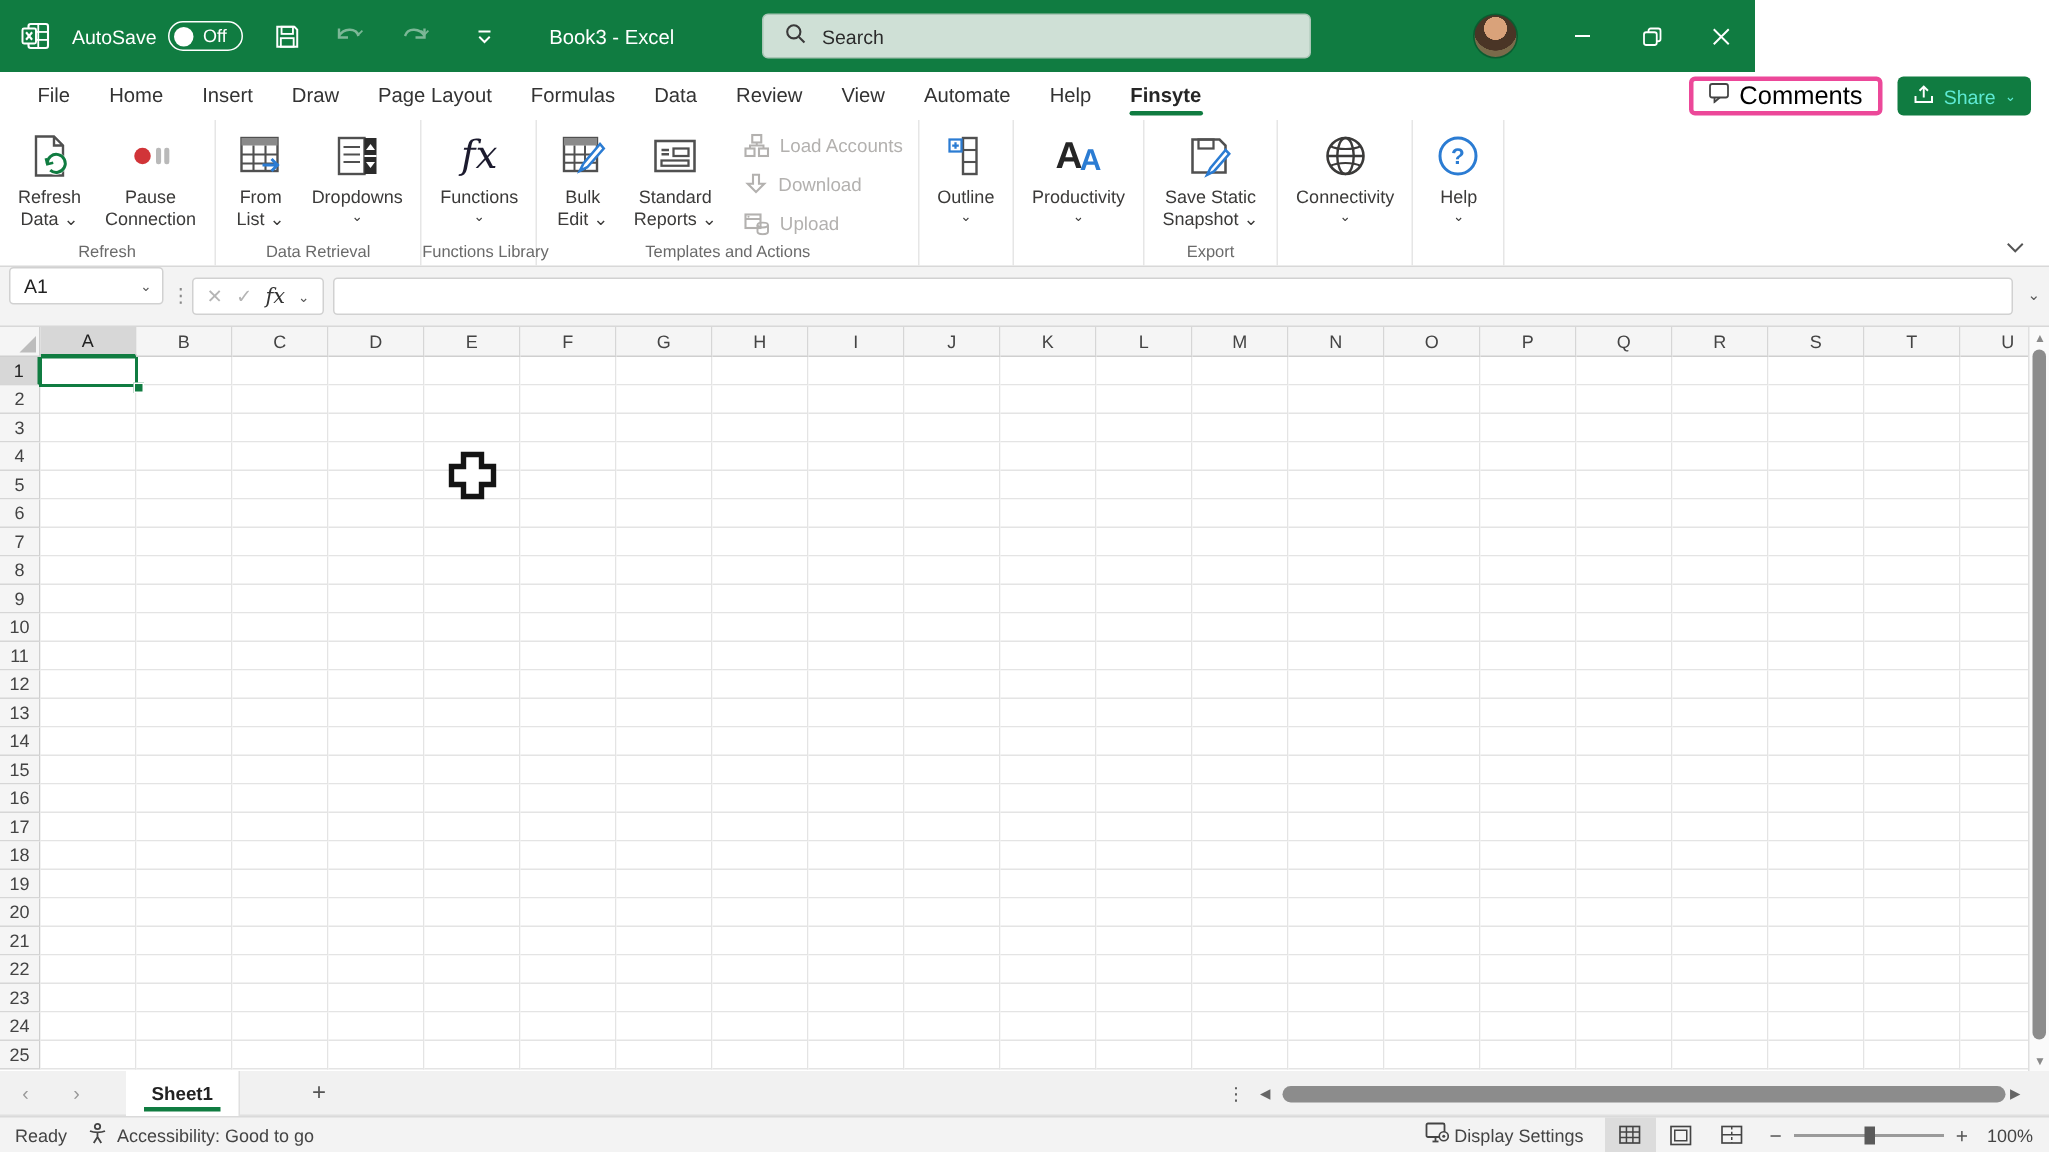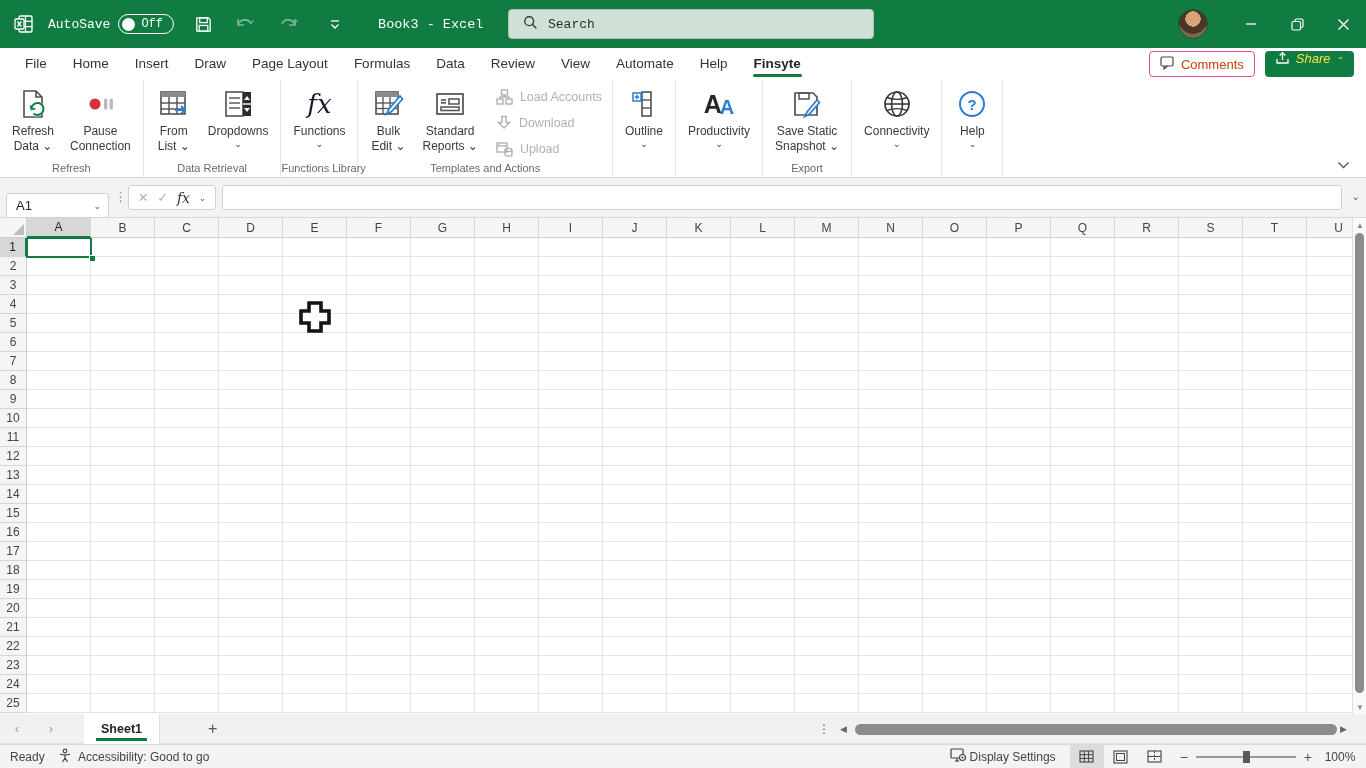--- a/index.html
+++ b/index.html
@@ -1,60 +1,60 @@
 <!DOCTYPE html>
 <html><head>
 <meta charset="utf-8">
 <style>
   * { margin:0; padding:0; box-sizing:border-box; }
   html,body { width:1366px; height:768px; overflow:hidden; }
   body { font-family:"Liberation Sans", sans-serif; position:relative; background:#fff; color:#333; }
 
   
-  .titlebar { position:absolute; top:0; left:0; width:1366px; height:48px; background:#107C41; display:flex; align-items:center; color:#fff;font-family:Liberation Mono, monospace; }
+  .titlebar { position:absolute; top:0; left:0; width:1170px; height:48px; background:#107C41; display:flex; align-items:center; color:#fff; }
   .tb-left { display:flex; align-items:center; gap:14px; padding-left:14px; flex:0 0 auto; }
   .app-icon { width:20px; height:20px; }
   .autosave { display:flex; align-items:center; gap:8px; font-size:13px; }
   .as-pill { display:flex; align-items:center; gap:6px; border:1px solid #fff; border-radius:12px; padding:2px 10px 2px 3px; font-size:12px; }
   .as-knob { width:13px; height:13px; border-radius:50%; background:#fff; }
   .tb-ico { width:30px; height:28px; display:flex; align-items:center; justify-content:center; border-radius:3px; }
   .tb-ico.dim { opacity:.45; }
   .doc-title { font-size:13.5px; margin-left:14px; white-space:nowrap; }
   .searchbox { position:absolute; left:508px; top:9px; width:366px; height:30px; background:#cfe0d6; border:1px solid #aac6b6; border-radius:4px; display:flex; align-items:center; gap:10px; padding-left:14px; color:#2b2b2b; font-size:13px; }
   .tb-right { position:absolute; right:0; top:0; height:48px; display:flex; align-items:center; }
   .avatar { width:30px; height:30px; border-radius:50%; overflow:hidden; margin-right:20px; background:radial-gradient(circle at 50% 32%, #d9a27a 0 32%, #4a3526 33% 62%, #7a6a4a 63%); border:1px solid #0b5c30; }
   .winbtn { width:46px; height:48px; display:flex; align-items:center; justify-content:center; }
 
   
   .tabrow { position:absolute; top:48px; left:0; width:1366px; height:32px; background:#fff; display:flex; align-items:center; }
   .tabs { display:flex; align-items:center; padding-left:14px; gap:4px; }
   .tab { font-size:13.5px; color:#333; padding:6px 11px 7px; white-space:nowrap; position:relative; cursor:default; }
   .tab.active { font-weight:bold; color:#262626; }
   .tab.active::after { content:""; position:absolute; left:10px; right:10px; bottom:1px; height:3px; background:#107C41; border-radius:2px; }
   .tabrow-right { position:absolute; right:12px; top:3px; display:flex; gap:10px; }
-  .btn-comments { display:flex; align-items:center; gap:6px; border:1px solid #ec4899; background:#fff; border-radius:4px; height:26px; padding:0 10px; font-size:13px; color:#c2410c; }
-  .btn-share { display:flex; align-items:flex-start; gap:6px; background:#107C41; color:#fde047; border-radius:4px; height:26px; padding:0 10px; font-size:13px; border:none;font-style:italic; }
+  .btn-comments { display:flex; align-items:center; gap:6px; border:3px solid #ec4899; background:#fff; border-radius:4px; height:26px; padding:0 10px; font-size:17px; color:#000000; }
+  .btn-share { display:flex; align-items:center; gap:6px; background:#107C41; color:#5eead4; border-radius:4px; height:26px; padding:0 10px; font-size:13px; border:none; }
 
   
   .ribbon { position:absolute; top:80px; left:0; width:1366px; height:98px; background:#fff; border-bottom:1px solid #d8d8d8; display:flex; box-shadow:0 1px 2px rgba(0,0,0,.06); }
   .ribbon-group { position:relative; display:flex; flex-direction:column; border-right:1px solid #e6e6e6; padding:2px 4px 16px; }
   .group-buttons { display:flex; flex:1; align-items:flex-start; }
   .ribbon-btn { display:flex; flex-direction:column; align-items:center; padding:4px 8px 0; min-width:52px; border-radius:4px; height:82px; }
   .rb-icon { height:36px; display:flex; align-items:center; justify-content:center; }
   .rb-label { font-size:12px; color:#3b3a39; text-align:center; line-height:15px; margin-top:2px; white-space:nowrap; }
   .rb-chev { font-size:9px; color:#3b3a39; line-height:10px; }
   .group-label { position:absolute; bottom:3px; left:0; right:0; text-align:center; font-size:11px; color:#6a6a6a; white-space:nowrap; }
   .small-col { display:flex; flex-direction:column; justify-content:flex-start; margin:4px 6px 12px 10px; gap:5px; }
   .small-btn { display:flex; align-items:center; gap:7px; font-size:12.5px; height:21px; color:#3b3a39; white-space:nowrap; }
   .small-btn.disabled { color:#b3b1af; }
   .collapse-chev { position:absolute; right:16px; bottom:4px; color:#555; font-size:12px; }
 
   
   .formula-row { position:absolute; top:178px; left:0; width:1366px; height:40px; background:#f3f3f3; display:flex; align-items:center; border-bottom:1px solid #d8d8d8; }
-  .namebox { position:absolute; left:6px; top:15px; width:103px; height:25px; background:#fff; border:1px solid #d1d1d1; border-radius:3px; display:flex; align-items:center; font-size:13px; color:#222; padding-left:9px; }
+  .namebox { position:absolute; left:6px; top:0; width:103px; height:25px; background:#fff; border:1px solid #d1d1d1; border-radius:3px; display:flex; align-items:center; font-size:13px; color:#222; padding-left:9px; }
   .namebox .chev { margin-left:auto; margin-right:7px; color:#555; font-size:9px; }
   .fdots { position:absolute; left:114px; top:11px; color:#888; font-size:13px; letter-spacing:0; }
   .fbtns { position:absolute; left:128px; top:7px; width:88px; height:25px; background:#fff; border:1px solid #d1d1d1; border-radius:3px; display:flex; align-items:center; justify-content:space-evenly; }
   .fbtn { font-size:13px; color:#b5b5b5; }
   .fx { font-family:"DejaVu Serif", serif; font-style:italic; font-size:14px; color:#333; }
   .fx-chev { color:#555; font-size:9px; }
   .finput { position:absolute; left:222px; top:7px; width:1120px; height:25px; background:#fff; border:1px solid #d1d1d1; border-radius:3px; }
   .fexpand { position:absolute; right:6px; top:13px; color:#555; font-size:10px; }
 
   

